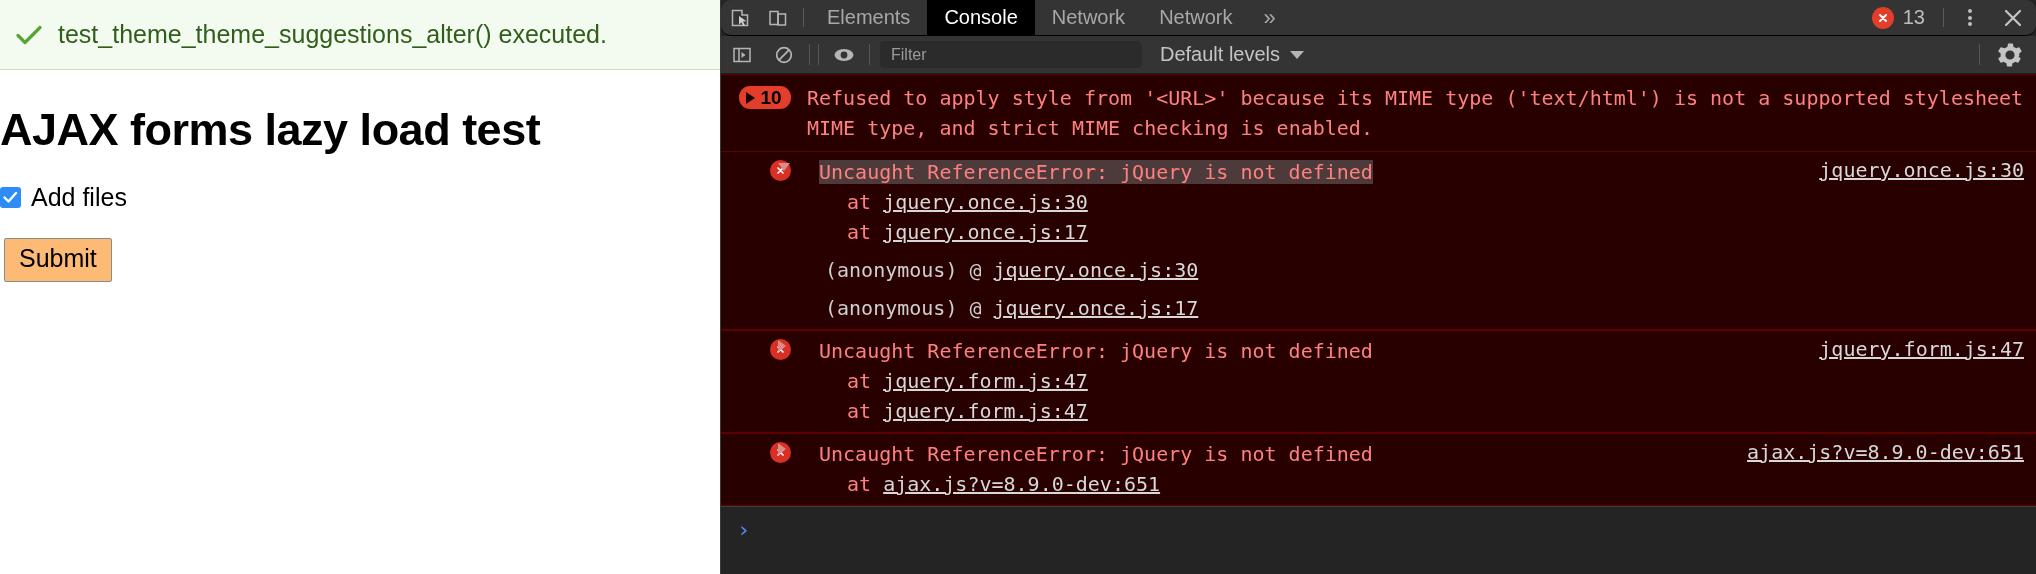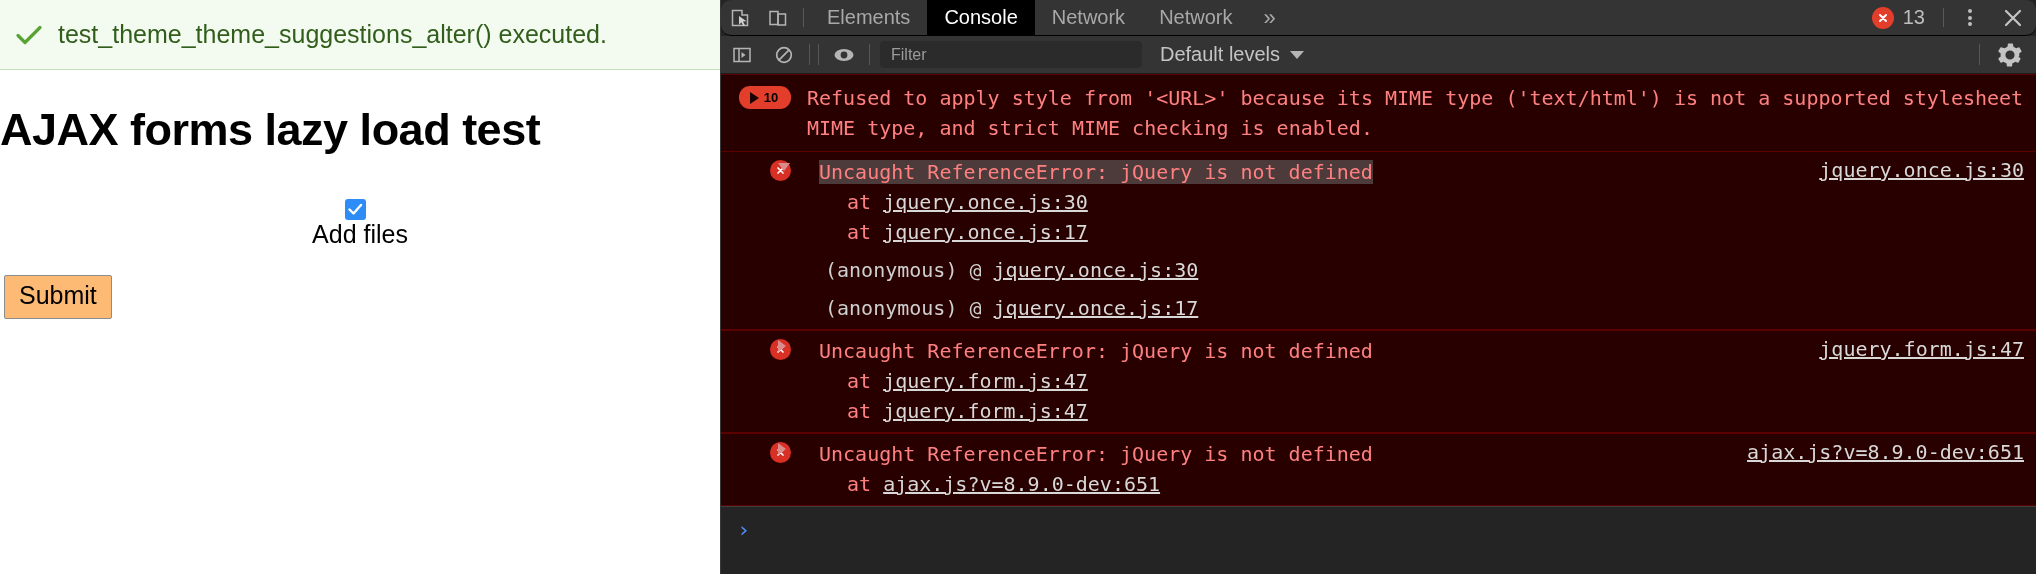--- a/index.html
+++ b/index.html
@@ -55,22 +55,21 @@
     color: #000000;
     margin: 36px 0 0 0;
     padding: 0 0 0 0;
     line-height: 1.05;
     letter-spacing: -0.5px;
     font-family: "Liberation Sans", sans-serif;
   }
   .form-row {
     display: flex;
     align-items: center;
-    margin-top: 46px;
-    flex-direction: column;
+    margin-top: 30px;
   }
   .chk {
     width: 21px; height: 21px;
     flex: 0 0 21px;
     background: #2d8cf5;
     border-radius: 3px;
     position: relative;
     margin-right: 10px;
     margin-left: 0px;
   }
@@ -287,21 +286,21 @@
     color: #000;
     border-radius: 11px;
     height: 23px;
     min-width: 52px;
     display: inline-flex;
     align-items: center;
     justify-content: center;
     gap: 5px;
     padding: 0 9px 0 7px;
     font-family: "Liberation Sans", sans-serif;
-    font-size: 13px;
+    font-size: 19px;
     font-weight: bold;
     margin-left: 14px;
   }
   .count-pill .tri {
     width:0;height:0;
     border-top:6px solid transparent;
     border-bottom:6px solid transparent;
     border-left:9px solid #1a0000;
   }
   .err-dot {

